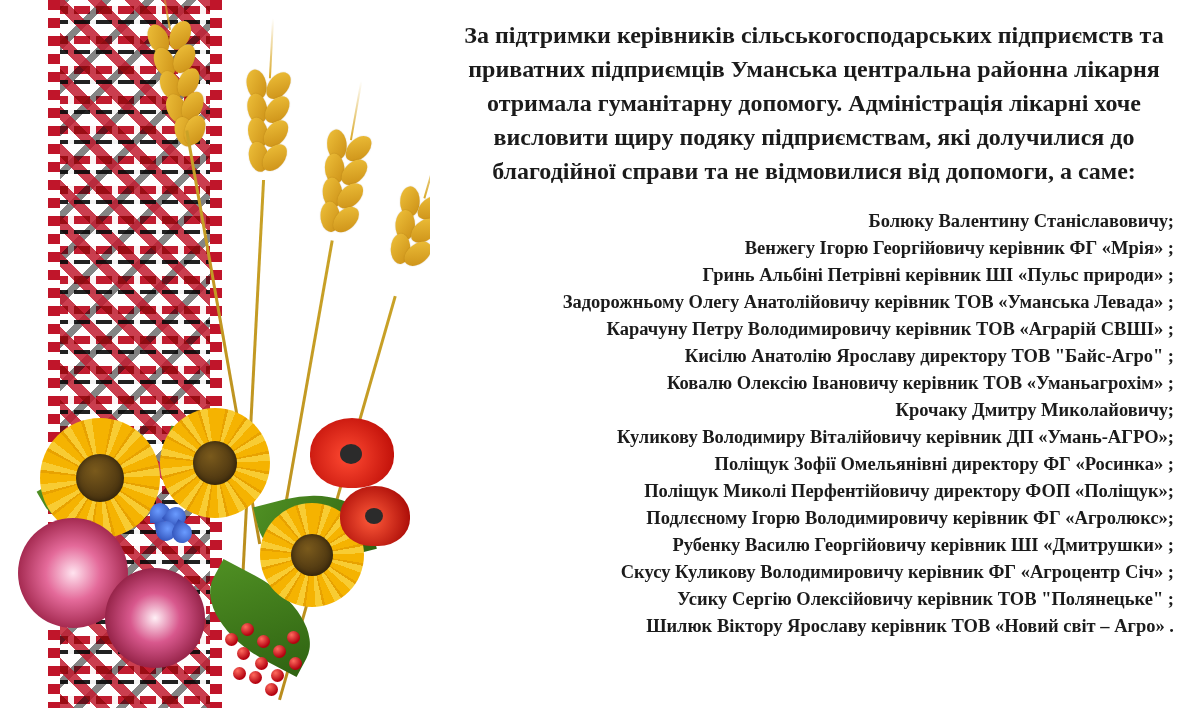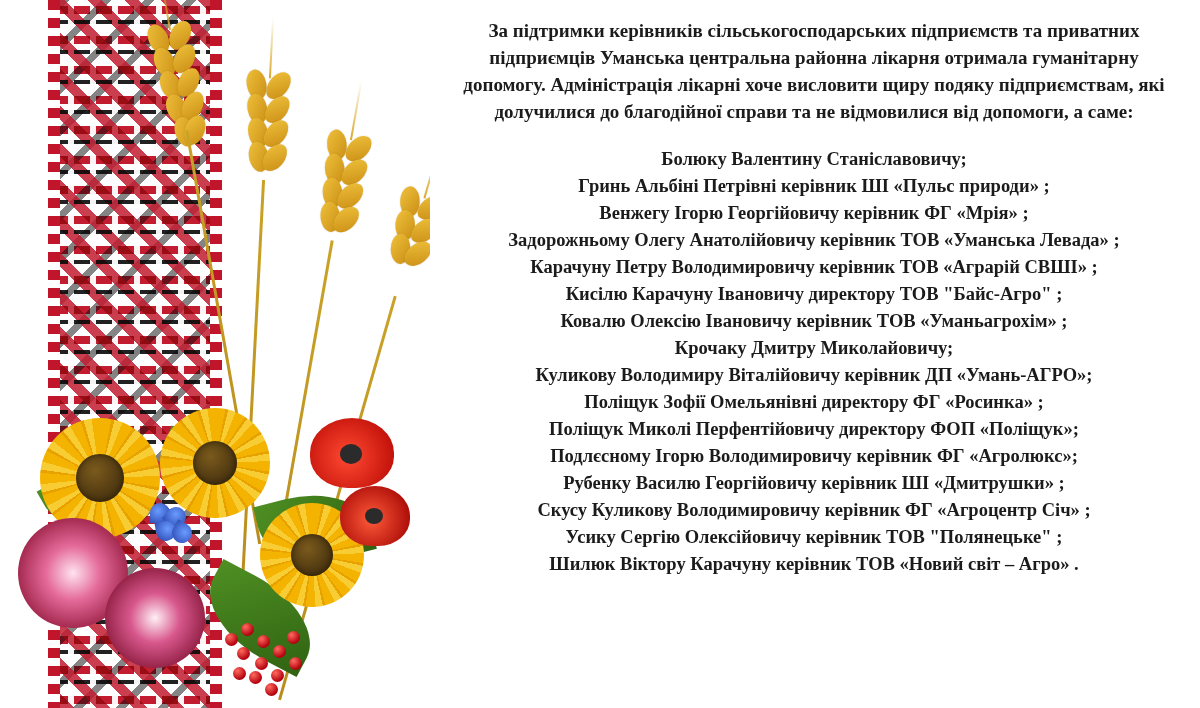--- a/index.html
+++ b/index.html
@@ -131,33 +131,34 @@
 
   
   .content {
     position:absolute;
     left:430px; top:0;
     width:770px; height:708px;
     padding:14px 26px 10px 24px;
     text-align:center;
   }
   .intro {
-    font-size:19px;
+    font-size:24px;
     font-weight:bold;
     line-height:1.42;
     color:#1b1b1b;
     text-align:center;
     margin:4px 6px 0 6px;
   }
   .donors {
     margin-top:20px;
     font-size:18.5px;
     font-weight:bold;
     line-height:1.46;
     color:#1b1b1b;
+    text-align:right;
   }
   .donors .row { white-space:nowrap; }
   .closing {
     margin-top:26px;
     font-size:19px;
     font-weight:bold;
     line-height:1.45;
     color:#1b1b1b;
     padding:0 14px;
   }
@@ -292,32 +293,32 @@
       </div>
 
     </div>
   </div>
 
   <div class="content">
     <p class="intro">За підтримки керівників сільськогосподарських підприємств та приватних підприємців Уманська центральна районна лікарня отримала гуманітарну допомогу. Адміністрація лікарні хоче висловити щиру подяку підприємствам, які долучилися до благодійної справи та не відмовилися від допомоги, а саме:</p>
 
     <div class="donors">
       <div class="row">Болюку  Валентину Станіславовичу;</div>
+      <div class="row">Венжегу Ігорю Георгійовичу керівник ФГ «Мрія» ;</div>
       <div class="row">Гринь Альбіні Петрівні керівник ШІ «Пульс природи» ;</div>
-      <div class="row">Венжегу Ігорю Георгійовичу керівник ФГ «Мрія» ;</div>
       <div class="row">Задорожньому Олегу Анатолійовичу керівник ТОВ «Уманська Левада» ;</div>
       <div class="row">Карачуну Петру Володимировичу керівник ТОВ «Аграрій СВШІ» ;</div>
-      <div class="row">Кисілю Карачуну Івановичу директору ТОВ "Байс-Агро" ;</div>
+      <div class="row">Кисілю Анатолію Ярославу директору ТОВ "Байс-Агро" ;</div>
       <div class="row">Ковалю Олексію Івановичу керівник ТОВ «Уманьагрохім»  ;</div>
       <div class="row">Крочаку Дмитру Миколайовичу;</div>
       <div class="row">Куликову Володимиру Віталійовичу керівник ДП «Умань-АГРО»;</div>
       <div class="row">Поліщук Зофії Омельянівні директору  ФГ «Росинка» ;</div>
       <div class="row">Поліщук Миколі Перфентійовичу директору  ФОП «Поліщук»;</div>
       <div class="row">Подлєсному Ігорю Володимировичу керівник ФГ «Агролюкс»;</div>
       <div class="row">Рубенку Василю Георгійовичу керівник ШІ «Дмитрушки» ;</div>
       <div class="row">Скусу Куликову Володимировичу керівник ФГ «Агроцентр Січ» ;</div>
       <div class="row">Усику Сергію Олексійовичу керівник ТОВ "Полянецьке" ;</div>
-      <div class="row">Шилюк Віктору Карачуну керівник ТОВ «Новий світ – Агро» .</div>
+      <div class="row">Шилюк Віктору Ярославу керівник ТОВ «Новий світ – Агро» .</div>
     </div>
 
   </div>
 
 </div>
 
 </body></html>

